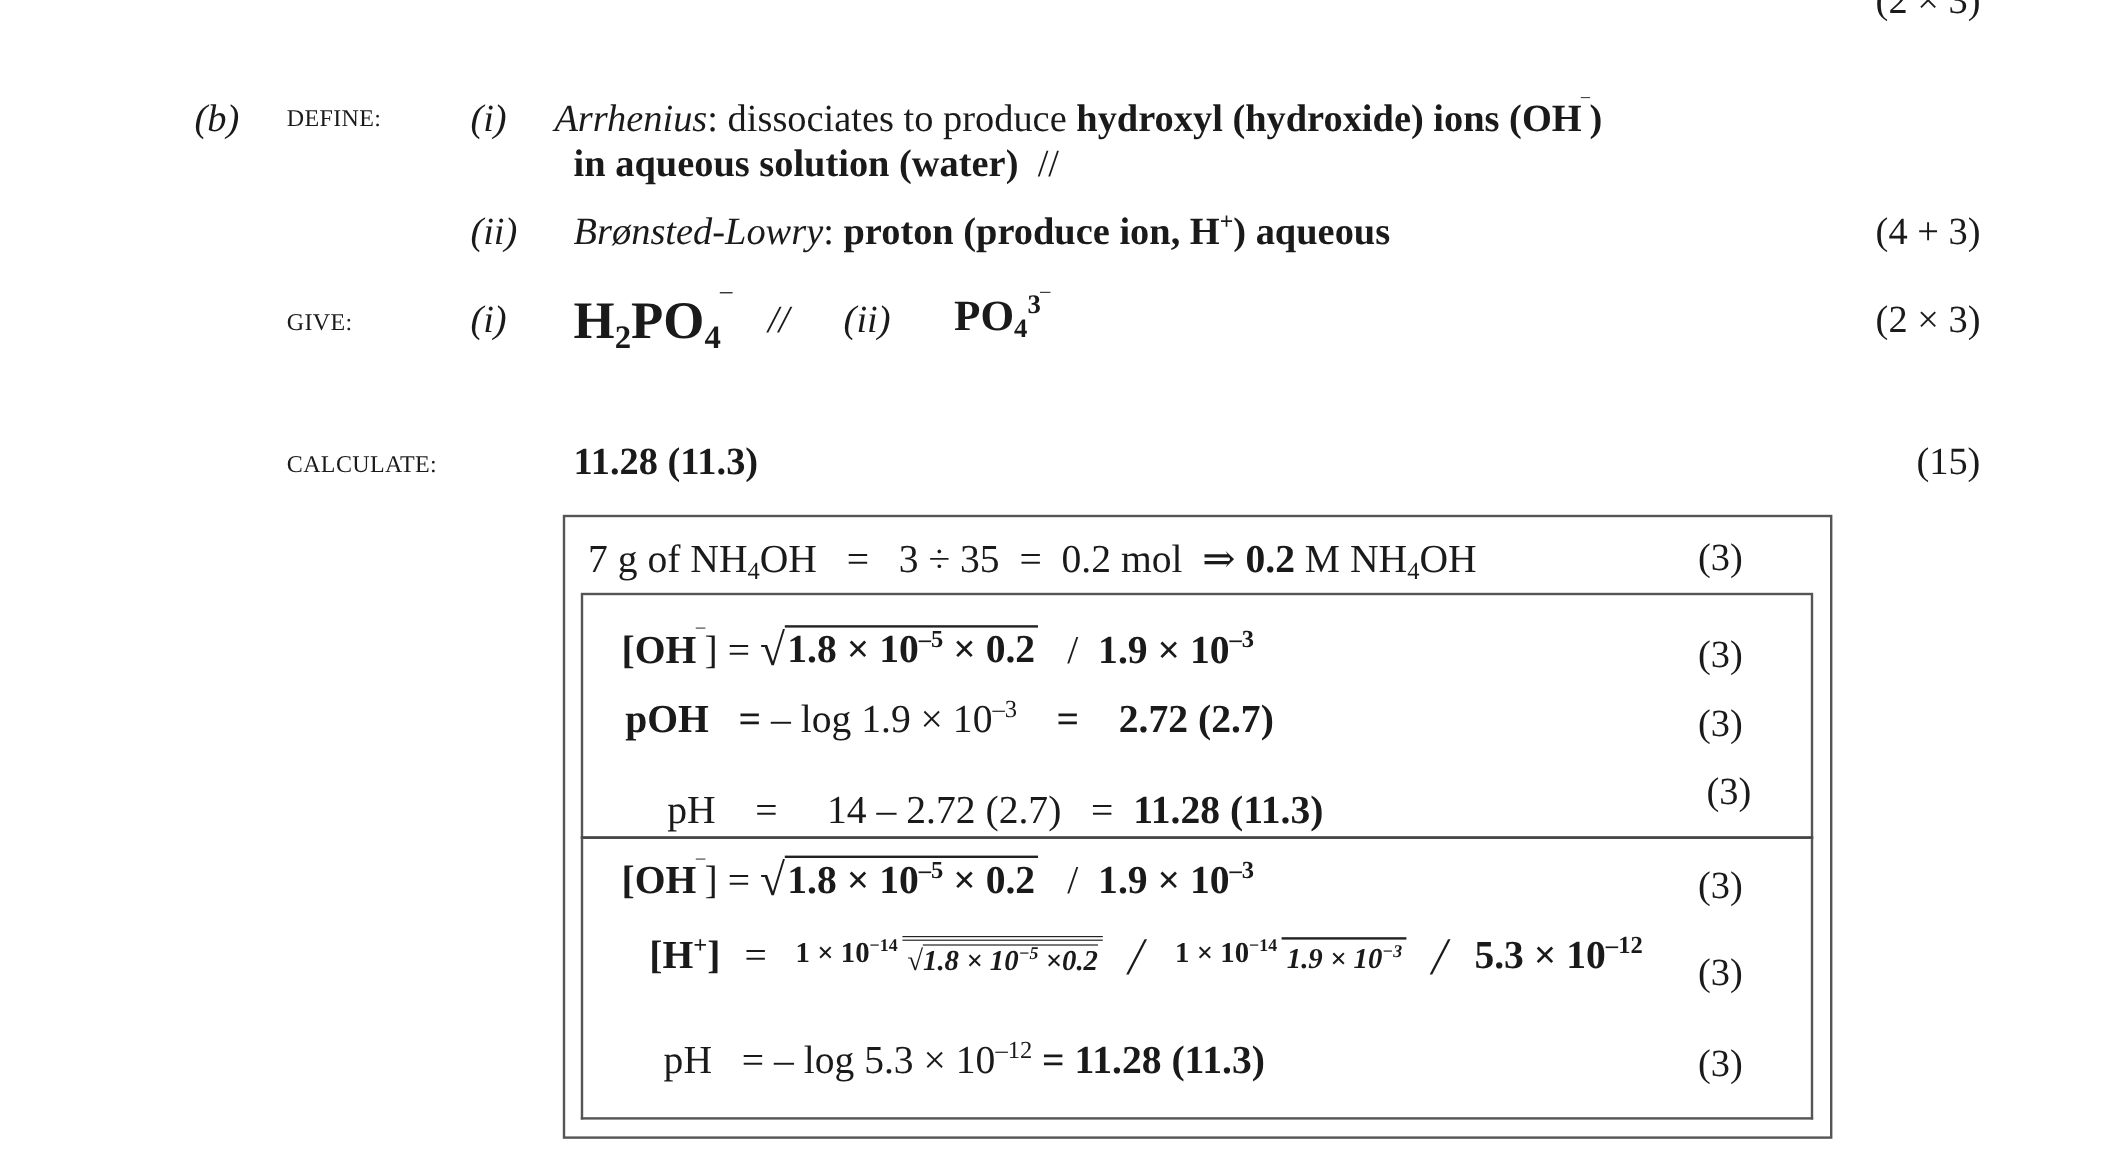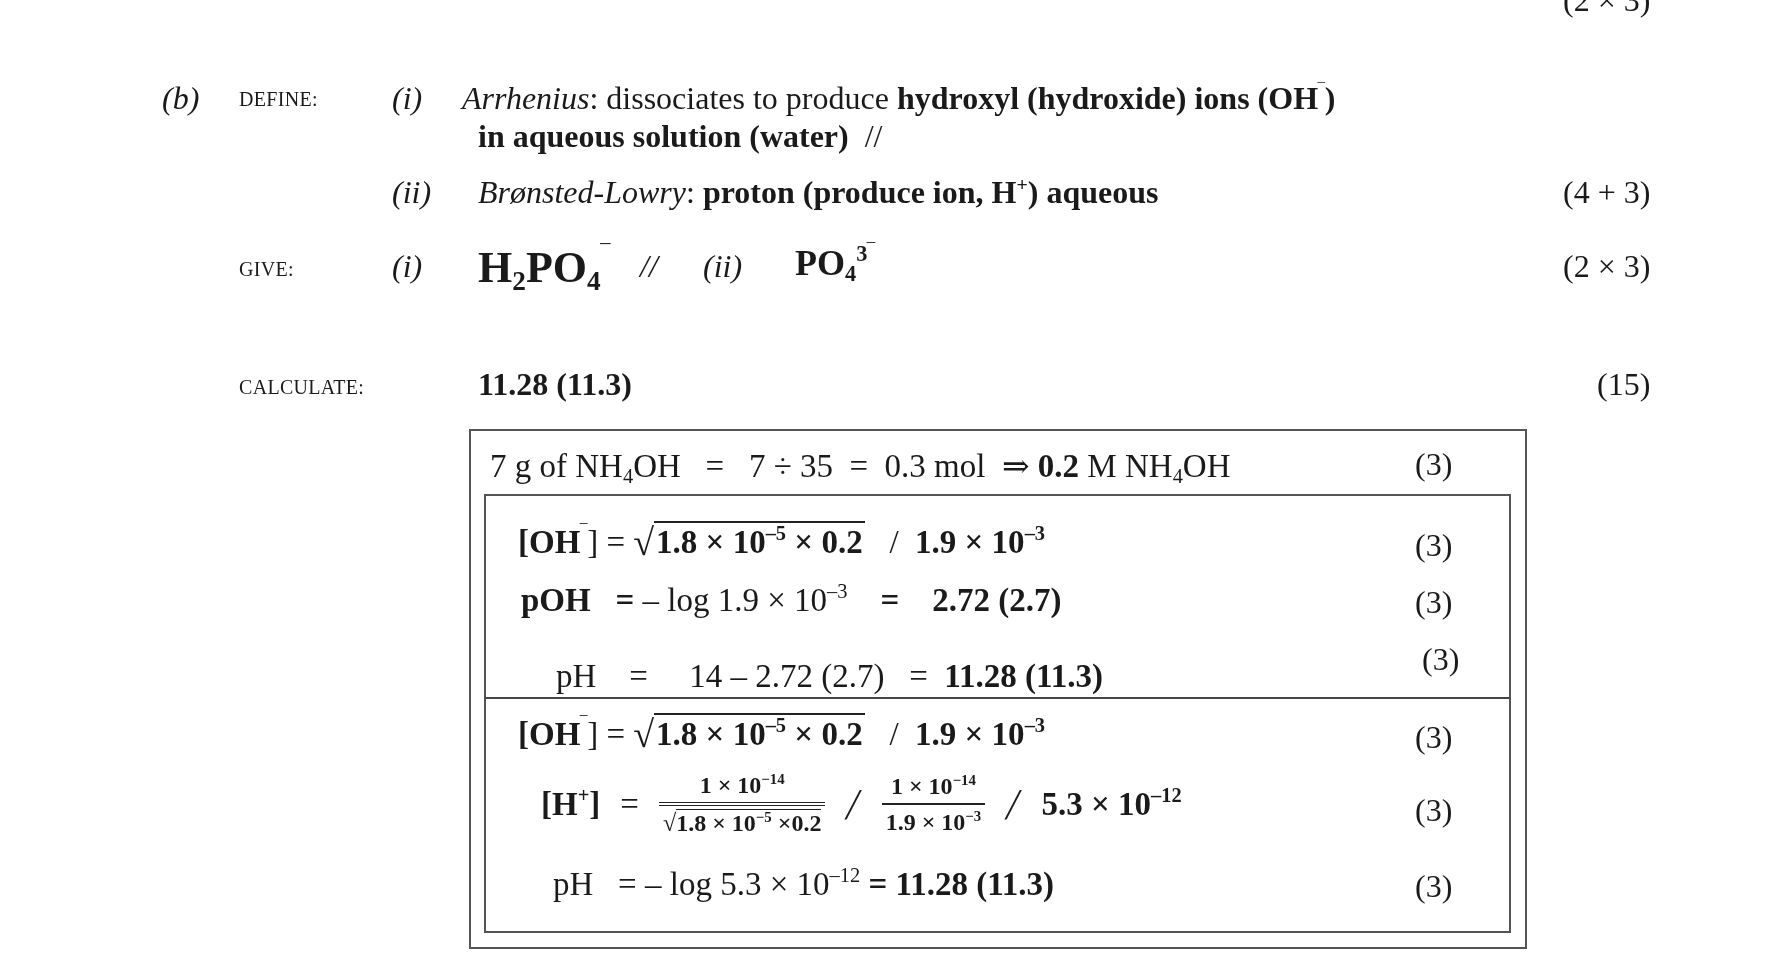--- a/index.html
+++ b/index.html
@@ -16,23 +16,23 @@
   .mark { font-size: 32px; }
   sub { font-size: 0.62em; vertical-align: -0.28em; line-height: 0; }
   sup { font-size: 0.62em; vertical-align: 0.62em; line-height: 0; }
   .box-outer { position: absolute; left: 469px; top: 429px; width: 1058px; height: 520px; border: 2px solid #555; box-sizing: border-box; }
   .box-inner1 { position: absolute; left: 484px; top: 494px; width: 1027px; height: 205px; border: 2px solid #555; box-sizing: border-box; }
   .box-inner2 { position: absolute; left: 484px; top: 697px; width: 1027px; height: 236px; border: 2px solid #555; border-top: 2px solid #444; box-sizing: border-box; }
   .eq { font-size: 33px; }
   .sqrt { display: inline-block; position: relative; }
   .sqrt .rad { font-size: 1.15em; font-weight: normal; vertical-align: -0.05em; }
   .sqrt .under { border-top: 2px solid #222; padding: 2px 2px 0 2px; display: inline-block; line-height: 1.05; }
-  .frac { display: inline-flex; flex-direction: column; align-items: center; vertical-align: middle; font-size: 24px; font-weight: bold; line-height: 1.1; }
+  .frac { display: inline-flex; flex-direction: row; align-items: center; vertical-align: middle; font-size: 24px; font-weight: bold; line-height: 1.1; }
   .frac .num { padding: 0 4px 4px; }
-  .frac .den { border-top: 2px solid #222; padding: 4px 4px 0; }
+  .frac .den { border-top: 2px solid #222; padding: 4px 4px 0; font-style: italic; }
   .frac .den.dbl { border-top: 4px double #222; }
   .slash { font-size: 44px; font-weight: normal; display: inline-block; transform: skewX(-10deg); margin: 0 22px; vertical-align: middle; }
 </style>
 </head>
 <body>
 
 <div class="abs mark" style="left:1563px; top:-18px;">(2 × 3)</div>
 
 <div class="abs txt it" style="left:162px; top:80px;">(b)</div>
 
@@ -65,21 +65,21 @@
 
 <div class="abs sc" style="left:239px; top:376px;">CALCULATE:</div>
 <div class="abs txt b" style="left:478px; top:366px;">11.28 (11.3)</div>
 <div class="abs mark" style="left:1597px; top:366px;">(15)</div>
 
 <div class="box-outer"></div>
 <div class="box-inner1"></div>
 <div class="box-inner2"></div>
 
 <div class="abs eq" style="left:490px; top:446px;">
-  <span>7 g of NH</span><sub>4</sub><span style="white-space:pre">OH   =   7 ÷ 35  =  0.3 mol  ⇒ </span><span class="b">0.2</span><span style="white-space:pre"> M NH</span><sub>4</sub><span>OH</span>
+  <span>7 g of NH</span><sub>4</sub><span style="white-space:pre">OH   =   3 ÷ 35  =  0.2 mol  ⇒ </span><span class="b">0.2</span><span style="white-space:pre"> M NH</span><sub>4</sub><span>OH</span>
 </div>
 <div class="abs mark" style="left:1415px; top:446px;">(3)</div>
 
 <div class="abs eq" style="left:518px; top:520px;">
   <span class="b">[OH</span><sup class="b">‾</sup><span style="white-space:pre">] = </span><span class="sqrt"><span class="rad">√</span><span class="under b"><span>1.8 × 10</span><sup>–5</sup><span> × 0.2</span></span></span>&nbsp;&nbsp;&nbsp;<span>/</span>&nbsp;&nbsp;<span class="b">1.9 × 10</span><sup class="b">–3</sup>
 </div>
 <div class="abs mark" style="left:1415px; top:527px;">(3)</div>
 
 <div class="abs eq" style="left:521px; top:582px;">
   <span class="b">pOH</span>&nbsp;&nbsp;&nbsp;<span class="b">=</span>&nbsp;<span>– log  1.9 × 10</span><sup>–3</sup>&nbsp;&nbsp;&nbsp;&nbsp;<span class="b">=</span>&nbsp;&nbsp;&nbsp;&nbsp;<span class="b">2.72 (2.7)</span>

